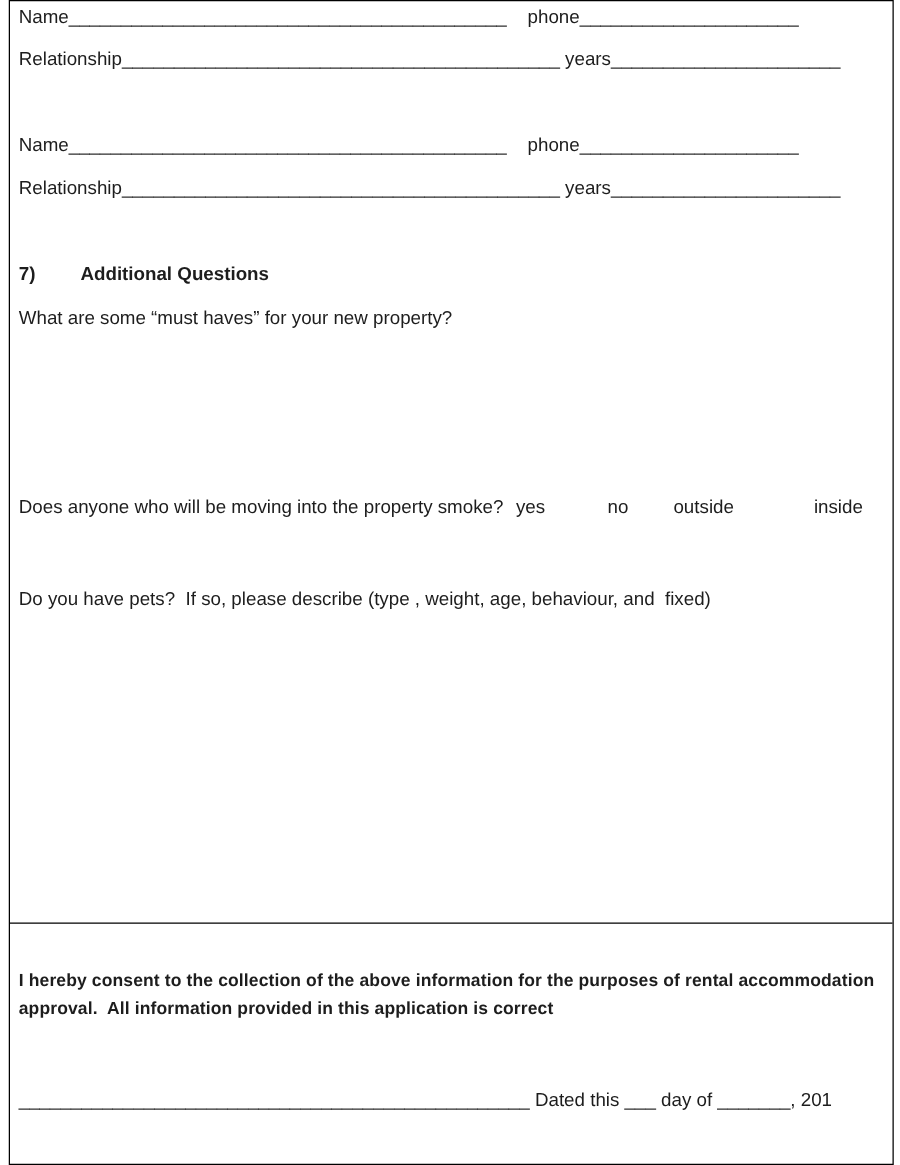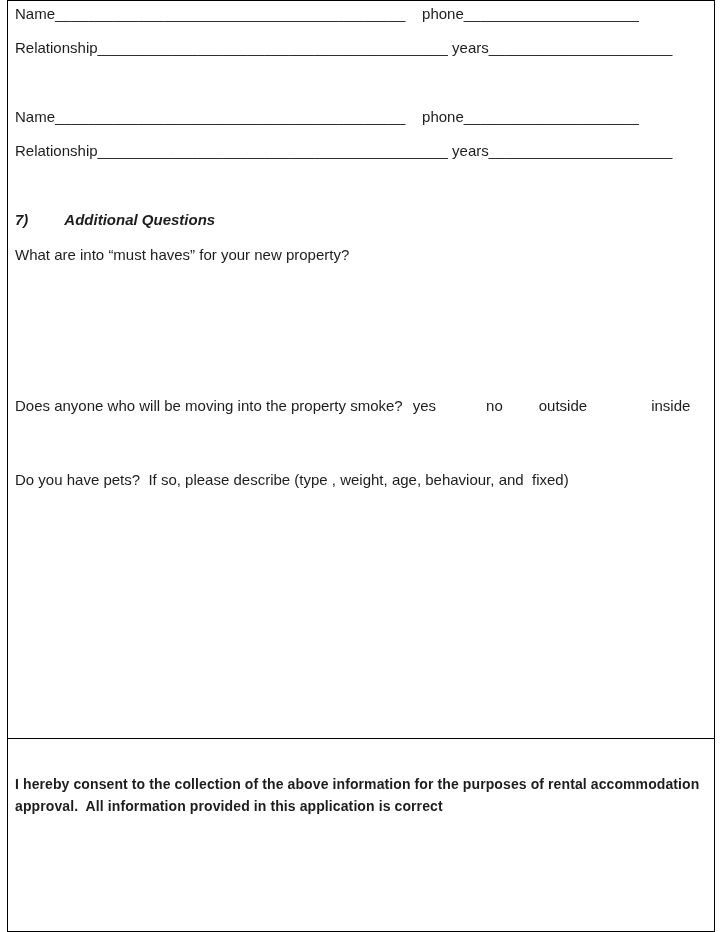--- a/index.html
+++ b/index.html
@@ -23,21 +23,21 @@
     border-bottom: 6px solid #000000;
   }
   .line {
     position: absolute;
     left: 7px;
     right: 7px;
     font-size: 15px;
     line-height: 20px;
     white-space: pre;
   }
-  .heading { font-weight: bold; font-style: italic; }
+  .heading { font-weight: bold; }
   .heading-title { margin-left: 36px; font-weight: bold; }
   .opt-yes { margin-left: 10px; }
   .opt-no { margin-left: 50px; }
   .opt-outside { margin-left: 36px; }
   .opt-inside { margin-left: 64px; }
   .divider {
     position: absolute;
     left: 0;
     width: 100%;
     top: 737px;
@@ -64,29 +64,30 @@
   <div class="line" style="top:3px">Name__________________________________________    phone_____________________</div>
 
   <div class="line" style="top:37px">Relationship__________________________________________ years______________________</div>
 
   <div class="line" style="top:106px">Name__________________________________________    phone_____________________</div>
 
   <div class="line" style="top:140px">Relationship__________________________________________ years______________________</div>
 
   <div class="line heading" style="top:209px"><span>7)</span><span class="heading-title">Additional Questions</span></div>
 
-  <div class="line" style="top:244px">What are into “must haves” for your new property?</div>
+  <div class="line" style="top:244px">What are some “must haves” for your new property?</div>
 
   <div class="line" style="top:469px">Do you have pets?  If so, please describe (type , weight, age, behaviour, and  fixed)</div>
 
   <div class="line" style="top:395px"><span>Does anyone who will be moving into the property smoke?</span><span class="opt-yes">yes</span><span class="opt-no">no</span><span class="opt-outside">outside</span><span class="opt-inside">inside</span></div>
 
 
   <div class="divider"></div>
 
   <div class="line consent" style="top:772px">I hereby consent to the collection of the above information for the purposes of rental accommodation</div>
 
   <div class="line consent" style="top:794px">approval.  All information provided in this application is correct</div>
 
+  <div class="line" style="top:870px">_________________________________________________ Dated this ___ day of _______, 201</div>
 
   <div class="line caption" style="top:934px">SIGNATURE OF APPLICANT</div>
 
 </div>
 
 </body></html>

